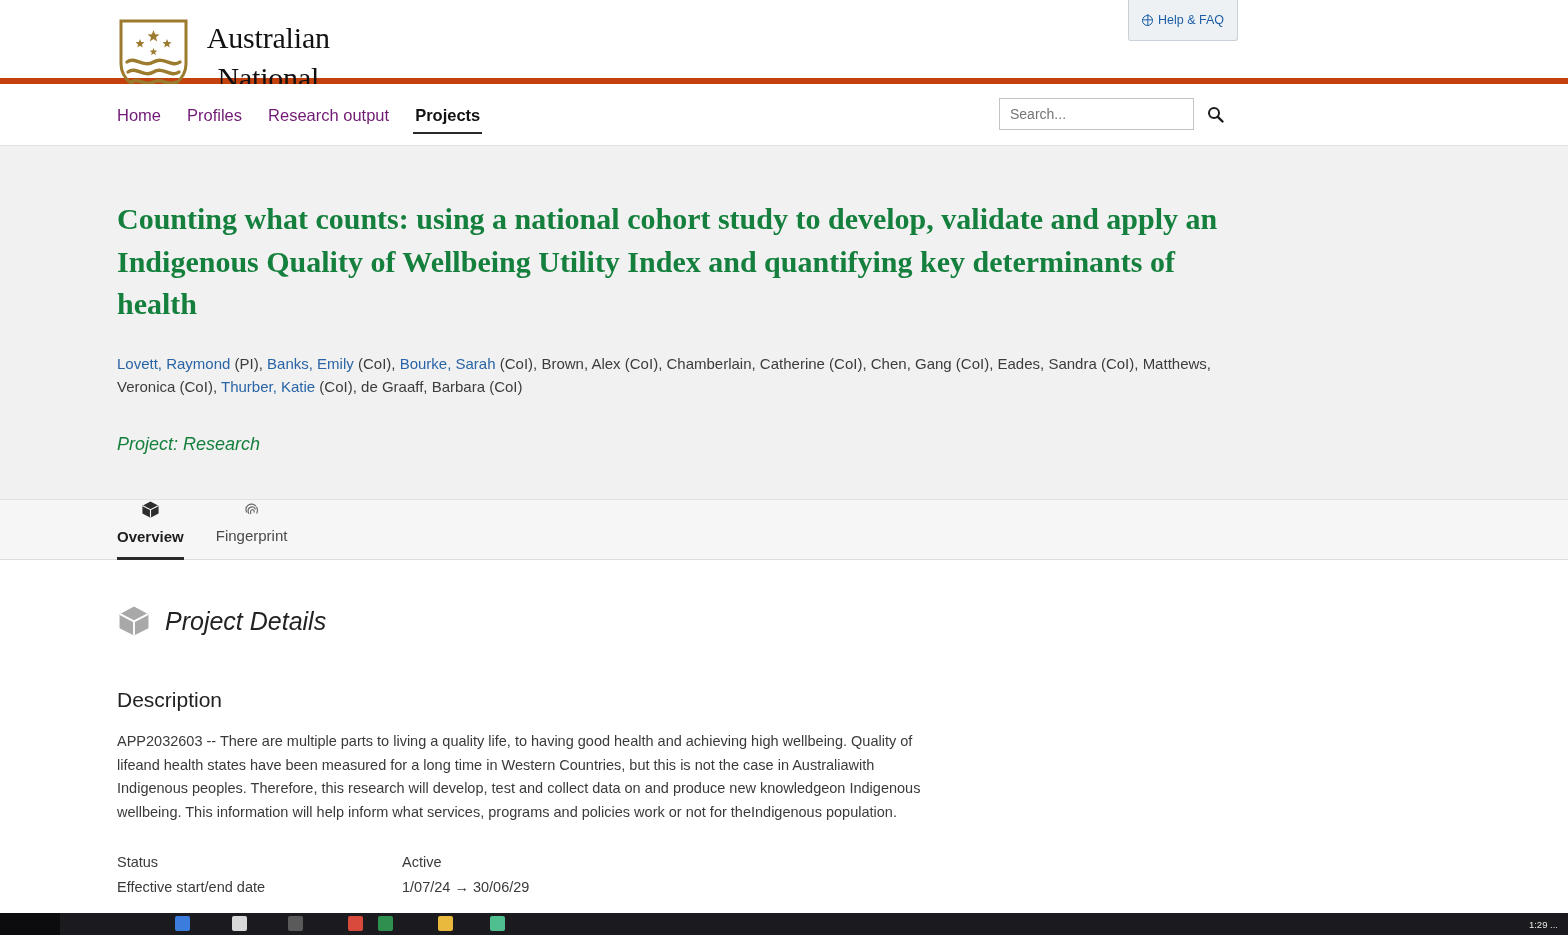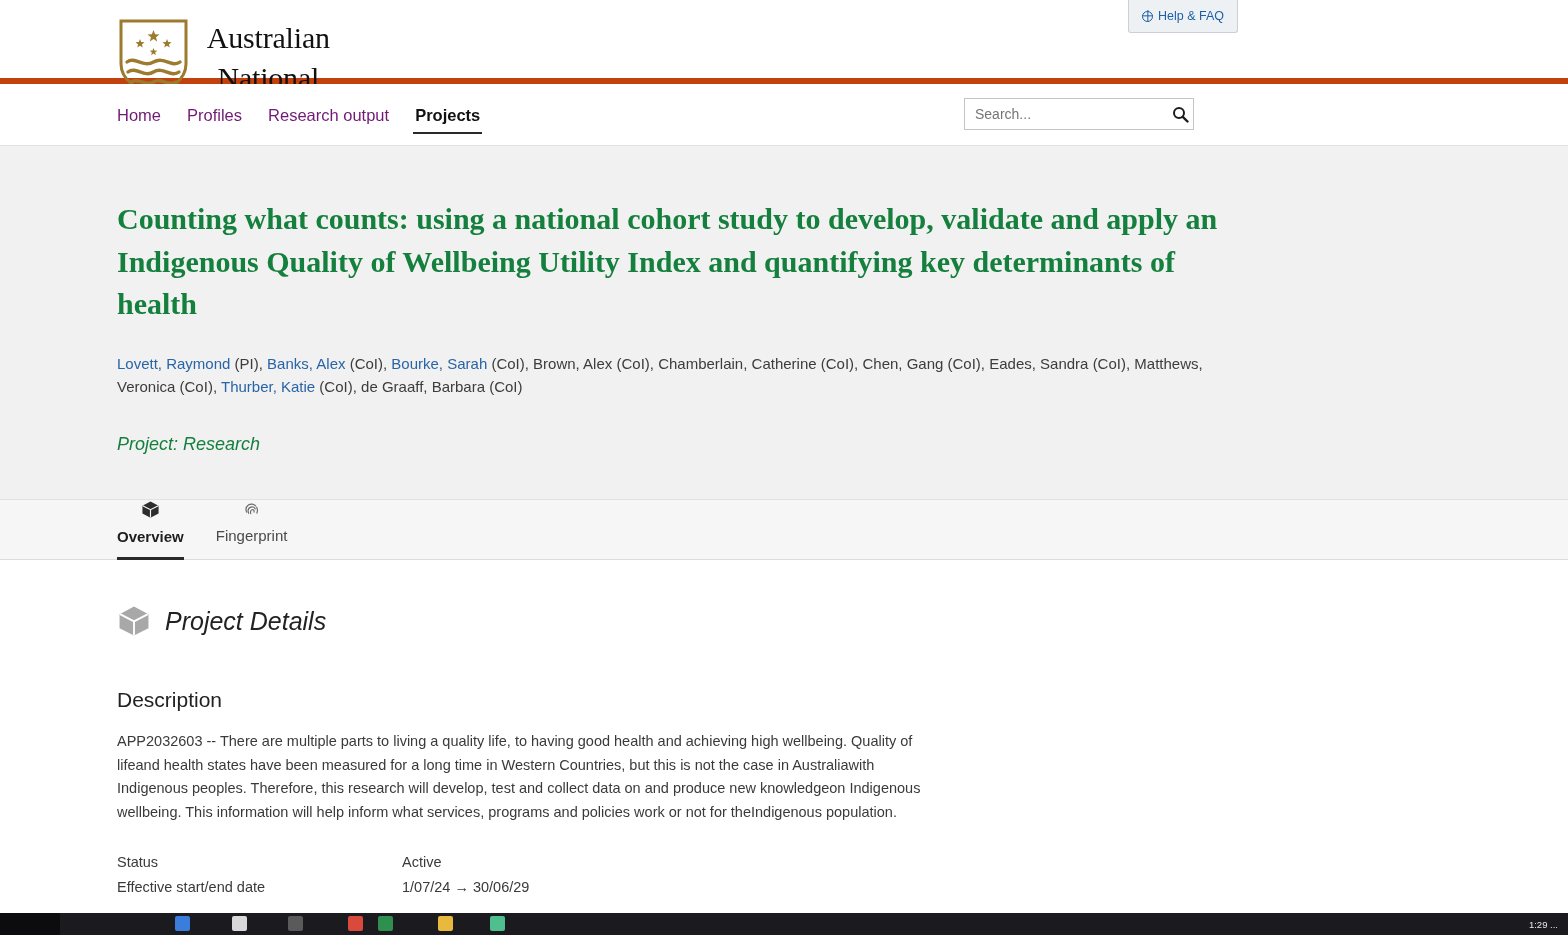--- a/index.html
+++ b/index.html
@@ -9,21 +9,21 @@
     background: #ffffff;
     font-family: "Liberation Sans", sans-serif;
     overflow: hidden;
   }
   .page { position: relative; width: 1568px; height: 935px; background: #fff; }
 
   
   .help-pill {
     position: absolute;
     top: 0; left: 1128px;
-    width: 110px; height: 33px;
+    width: 110px; height: 41px;
     background: #eef1f4;
     border: 1px solid #c9d0d7;
     border-top: none;
     border-radius: 0 0 3px 3px;
     display: flex; align-items: center; justify-content: center;
     gap: 5px;
     font-size: 12.5px;
     color: #1c5fa8;
     cursor: pointer;
   }
@@ -84,21 +84,21 @@
     position: relative;
   }
   .nav-item:first-child { padding-left: 0; }
   .nav-item.active { font-weight: bold; color: #111; }
   .nav-item.active::after {
     content: ""; position: absolute; left: 11px; right: 11px; bottom: 12px;
     height: 2.5px; background: #2a2a2a;
   }
   .search-box {
     position: absolute; right: 374px; top: 14px;
-    width: 230px; height: 32px;
+    width: 195px; height: 32px;
     border: 1px solid #c4c4c4;
     background: #fff;
     display: flex; align-items: center;
   }
   .search-box input {
     flex: 1; border: none; outline: none;
     font-size: 14px; color: #555;
     padding: 0 10px;
     font-family: "Liberation Sans", sans-serif;
     background: transparent;
@@ -263,21 +263,21 @@
         </svg>
       </button>
     </div>
   </div>
 
   <div class="banner">
     <div class="banner-inner">
       <h1 class="proj-title">Counting what counts: using a national cohort study to develop, validate and apply an Indigenous Quality of Wellbeing Utility Index and quantifying key determinants of health</h1>
       <div class="authors">
         <a>Lovett, Raymond</a>
-        <span>(PI)</span><span>, </span><a>Banks, Alex</a>
+        <span>(PI)</span><span>, </span><a>Banks, Emily</a>
         <span>(CoI)</span><span>, </span><a>Bourke, Sarah</a>
         <span>(CoI)</span><span>, </span><span>Brown, Alex</span>
         <span>(CoI)</span><span>, </span><span>Chamberlain, Catherine</span>
         <span>(CoI)</span><span>, </span><span>Chen, Gang</span>
         <span>(CoI)</span><span>, </span><span>Eades, Sandra</span>
         <span>(CoI)</span><span>, </span><span>Matthews, Veronica</span>
         <span>(CoI)</span><span>, </span><a>Thurber, Katie</a>
         <span>(CoI)</span><span>, </span><span>de Graaff, Barbara</span>
         <span>(CoI)</span>
       </div>

